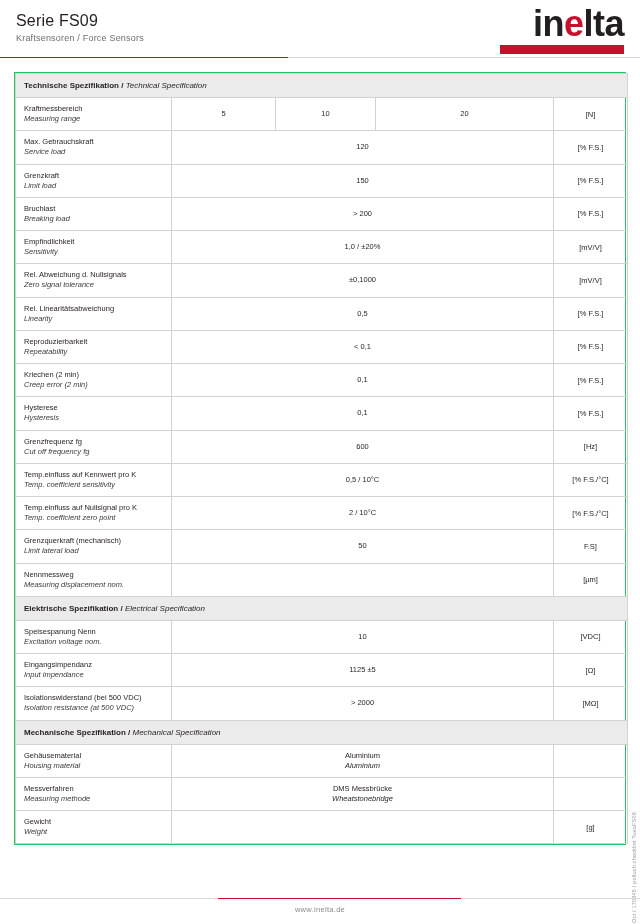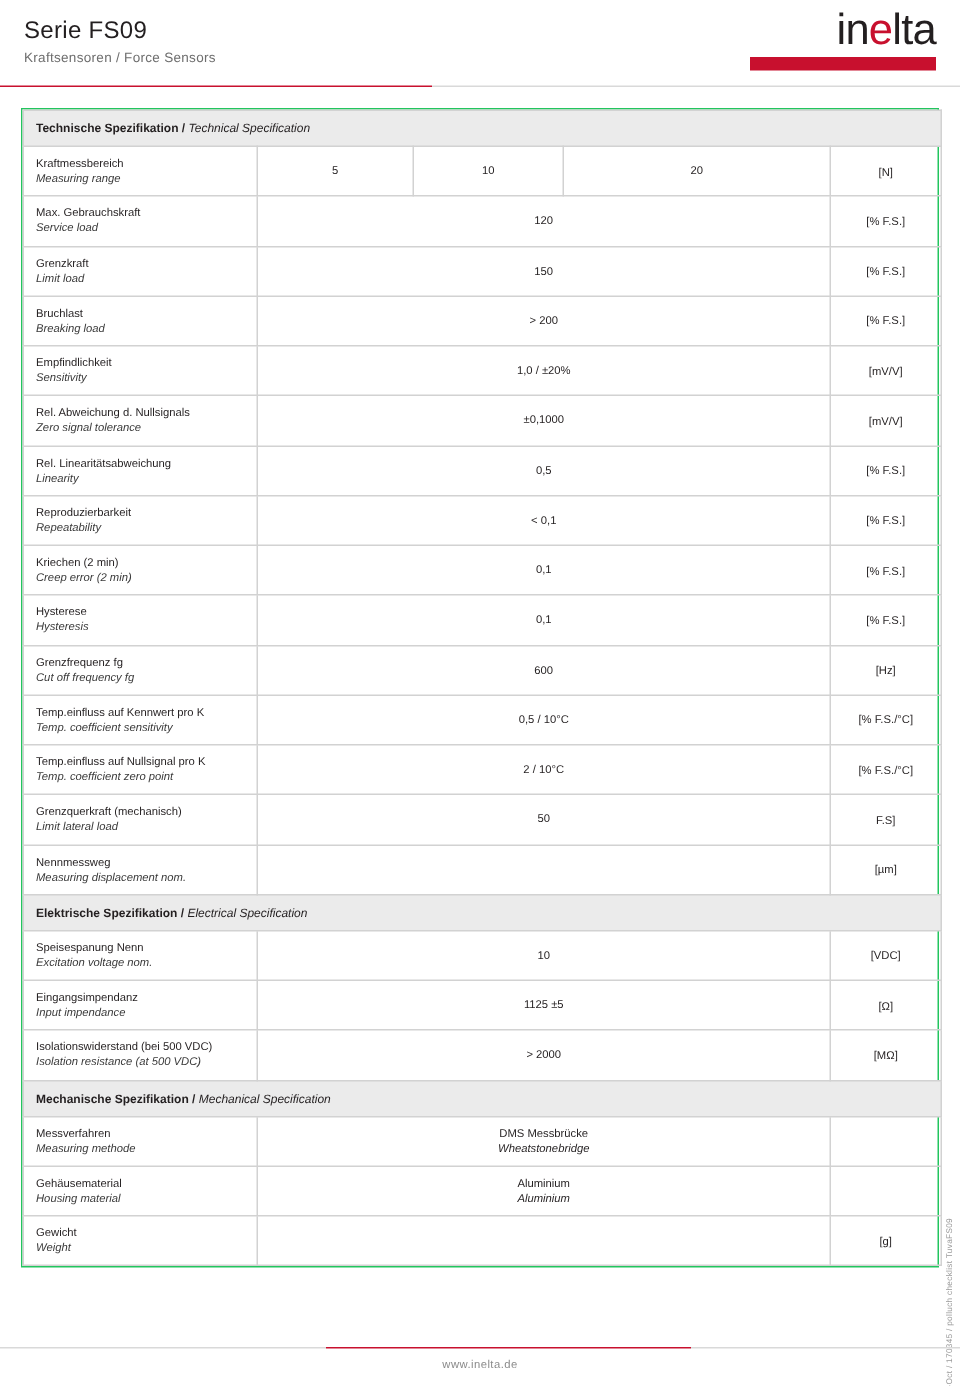--- a/index.html
+++ b/index.html
@@ -36,22 +36,22 @@
     letter-spacing: 0.2px;
   }
   .logo {
     position: absolute;
     right: 16px;
     top: 6px;
     width: 124px;
     text-align: right;
   }
   .logo-word {
-    font-size: 29px;
-    font-weight: normal;
+    font-size: 36px;
+    font-weight: bold;
     letter-spacing: -0.5px;
     color: #231f20;
     line-height: 1;
     white-space: nowrap;
   }
   .logo-word .red { color: #c8102e; }
   .logo-bar {
     margin-top: 3px;
     height: 9px;
     background: #c8102e;
@@ -369,38 +369,38 @@
 
         <tr class="sect">
           <td colspan="5">
             <span class="de">Mechanische Spezifikation /</span>
             <span class="en">Mechanical Specification</span>
           </td>
         </tr>
 
         <tr class="row-h">
           <td class="lbl">
+            <div>Gehäusematerial</div>
+            <div class="en">Housing material</div>
+          </td>
+          <td class="val" colspan="3">
+            <div>Aluminium</div>
+            <div class="en">Aluminium</div>
+          </td>
+          <td class="unit"></td>
+        </tr>
+
+        <tr class="row-h">
+          <td class="lbl">
             <div>Messverfahren</div>
             <div class="en">Measuring methode</div>
           </td>
           <td class="val" colspan="3">
             <div>DMS Messbrücke</div>
             <div class="en">Wheatstonebridge</div>
-          </td>
-          <td class="unit"></td>
-        </tr>
-
-        <tr class="row-h">
-          <td class="lbl">
-            <div>Gehäusematerial</div>
-            <div class="en">Housing material</div>
-          </td>
-          <td class="val" colspan="3">
-            <div>Aluminium</div>
-            <div class="en">Aluminium</div>
           </td>
           <td class="unit"></td>
         </tr>
 
         <tr class="row-h">
           <td class="lbl">
             <div>Gewicht</div>
             <div class="en">Weight</div>
           </td>
           <td class="val" colspan="3">

